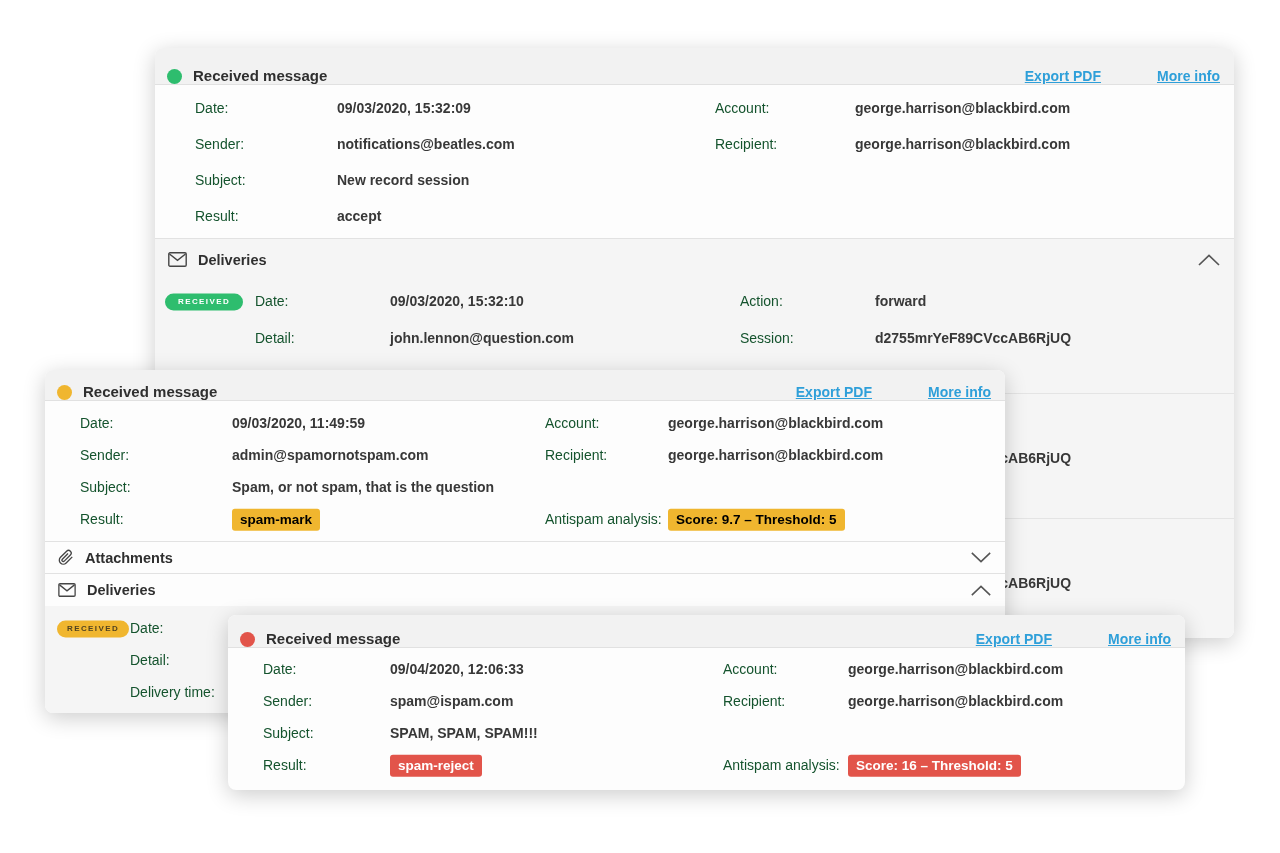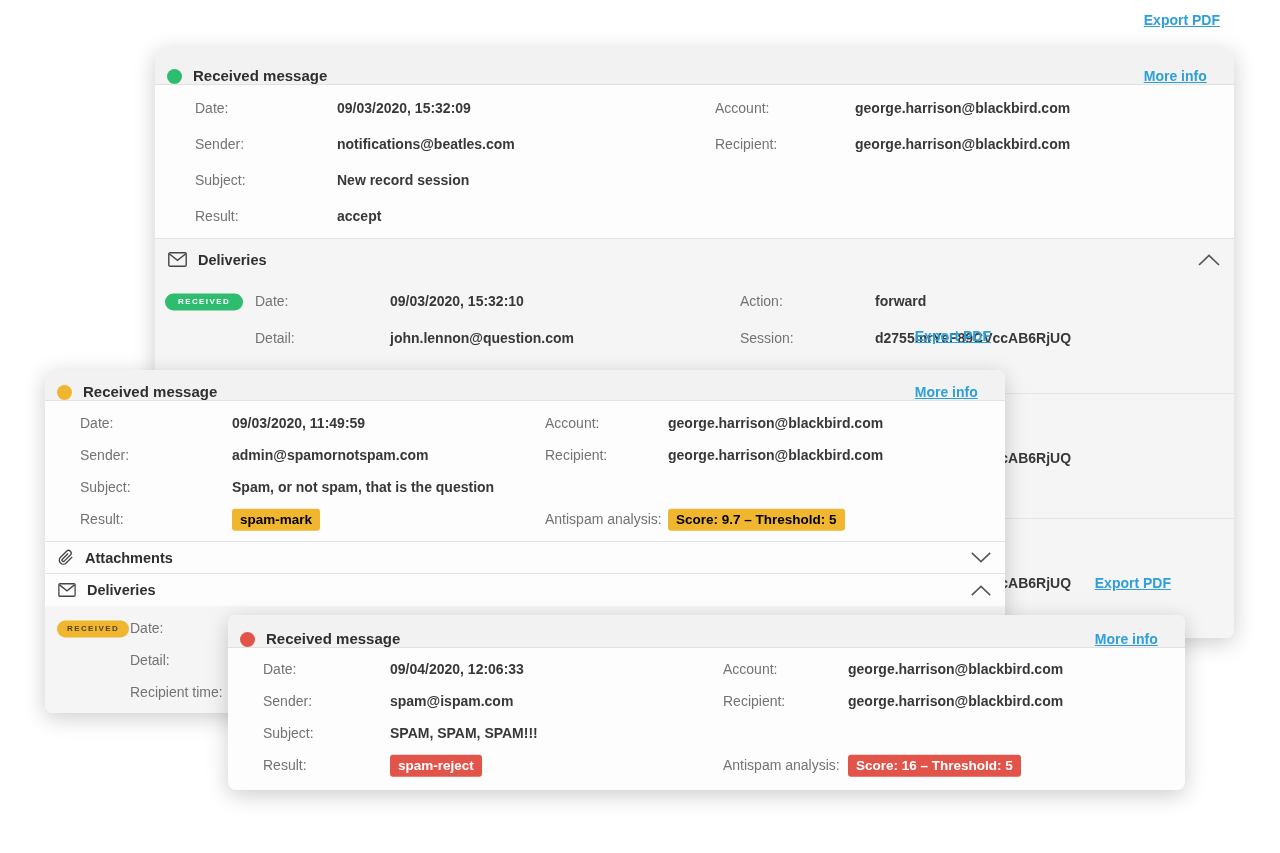--- a/index.html
+++ b/index.html
@@ -21,32 +21,32 @@
     display:flex;align-items:flex-end;padding:0 12px;box-sizing:border-box;
   }
   .card1 .chead{height:37px;}
   .card2 .chead{height:31px;}
   .card3 .chead{height:33px;}
   .dot{width:15px;height:15px;border-radius:50%;margin-right:11px;flex:none;}
   .dot-g{background:var(--status-green,#2ebd6e);}
   .dot-y{background:var(--status-yellow,#f0b62f);}
   .dot-r{background:var(--status-red,#e2544a);}
   .ctitle{font-size:15px;font-weight:700;color:#2f2f2f;white-space:nowrap;}
-  .hlinks{margin-left:auto;display:flex;gap:40px;padding-right:2px;flex-direction:column;}
+  .hlinks{margin-left:auto;display:flex;gap:56px;padding-right:2px;}
   .hlink{color:var(--link-blue,#2e9fd9);font-size:14px;font-weight:600;text-decoration:underline;cursor:pointer;white-space:nowrap;}
 
   .fields{position:relative;box-sizing:border-box;}
   .card1 .fields{height:153px;padding-top:5px;}
   .card2 .fields{height:140px;padding-top:6px;}
   .card3 .fields{height:142px;padding-top:5px;}
   .fr{position:relative;}
   .card1 .fr{height:36px;}
   .card2 .fr,.card3 .fr{height:32px;}
   .cell{position:absolute;top:50%;transform:translateY(-50%);white-space:nowrap;font-size:14px;line-height:1;}
-  .lab{color:#737373;}
+  .lab{color:#14532d;}
   .val{color:#383838;font-weight:700;}
 
   .card1 .c-l1{left:40px;}  .card1 .c-v1{left:182px;} .card1 .c-l2{left:560px;} .card1 .c-v2{left:700px;}
   .card2 .c-l1{left:35px;}  .card2 .c-v1{left:187px;} .card2 .c-l2{left:500px;} .card2 .c-v2{left:623px;}
   .card3 .c-l1{left:35px;}  .card3 .c-v1{left:162px;} .card3 .c-l2{left:495px;} .card3 .c-v2{left:620px;}
 
   .badge{font-size:13.5px;font-weight:600;padding:3px 8px 4px;border-radius:3px;}
   .badge-y{background:var(--status-yellow,#f0b62f);color:#000000;}
   .badge-r{background:var(--status-red,#e2544a);color:#ffffff;}
 
@@ -229,21 +229,21 @@
   </div>
   <div class="dcontent">
     <span class="cell d-badge" style="top:22px;"><span class="pill pill-y">RECEIVED</span></span>
     <div class="dr dr1">
       <span class="cell lab d-l1">Date:</span>
     </div>
     <div class="dr dr2">
       <span class="cell lab d-l1">Detail:</span>
     </div>
     <div class="dr dr3">
-      <span class="cell lab d-l1">Recipient time:</span>
+      <span class="cell lab d-l1">Delivery time:</span>
     </div>
   </div>
 </div>
 
 <div class="card card3">
   <div class="chead">
     <span class="dot dot-r"></span>
     <span class="ctitle">Received message</span>
     <div class="hlinks">
       <a class="hlink">Export PDF</a>

